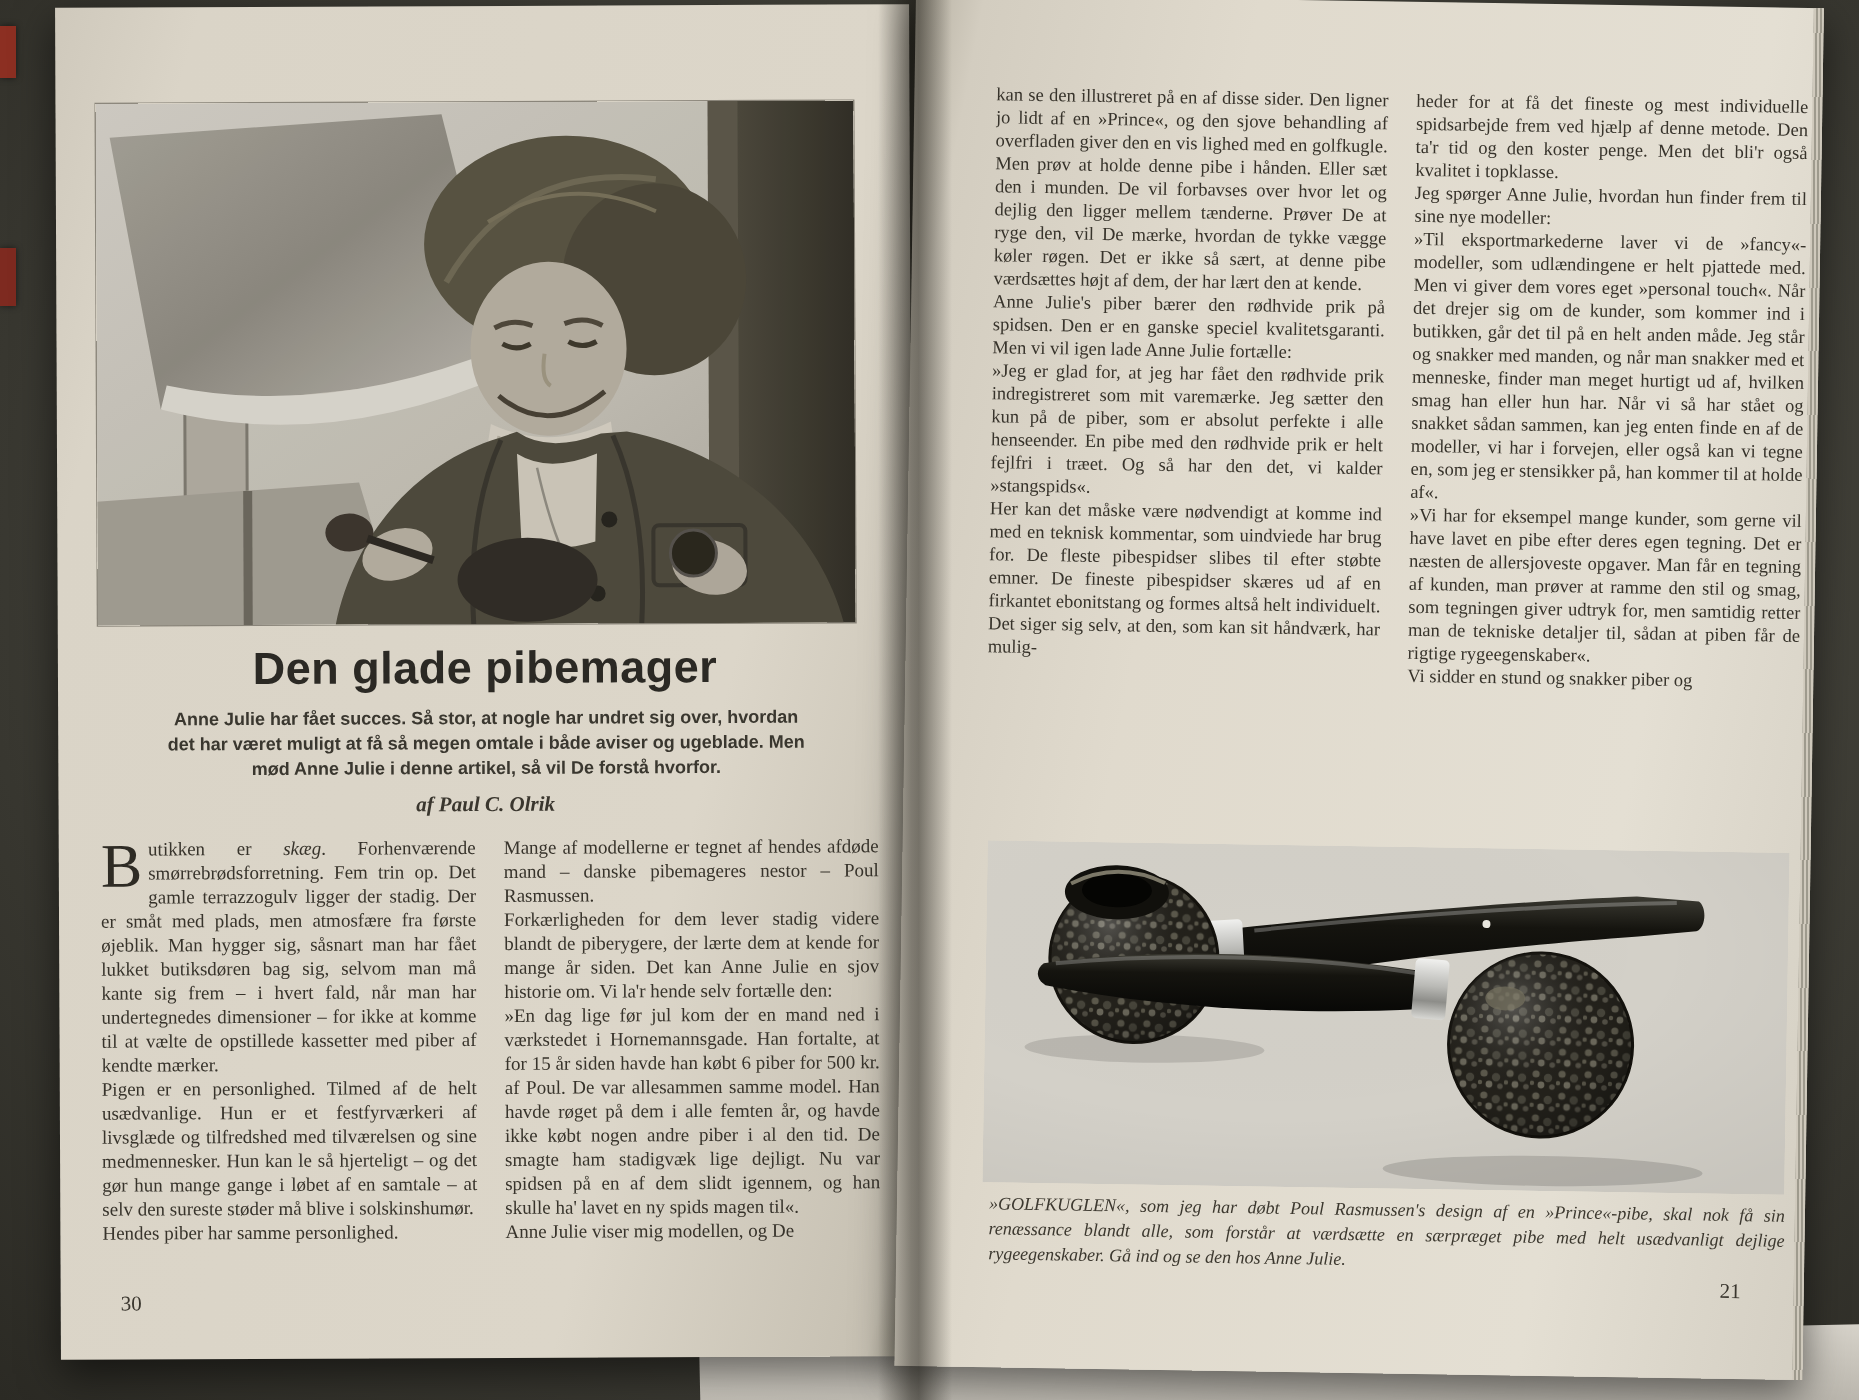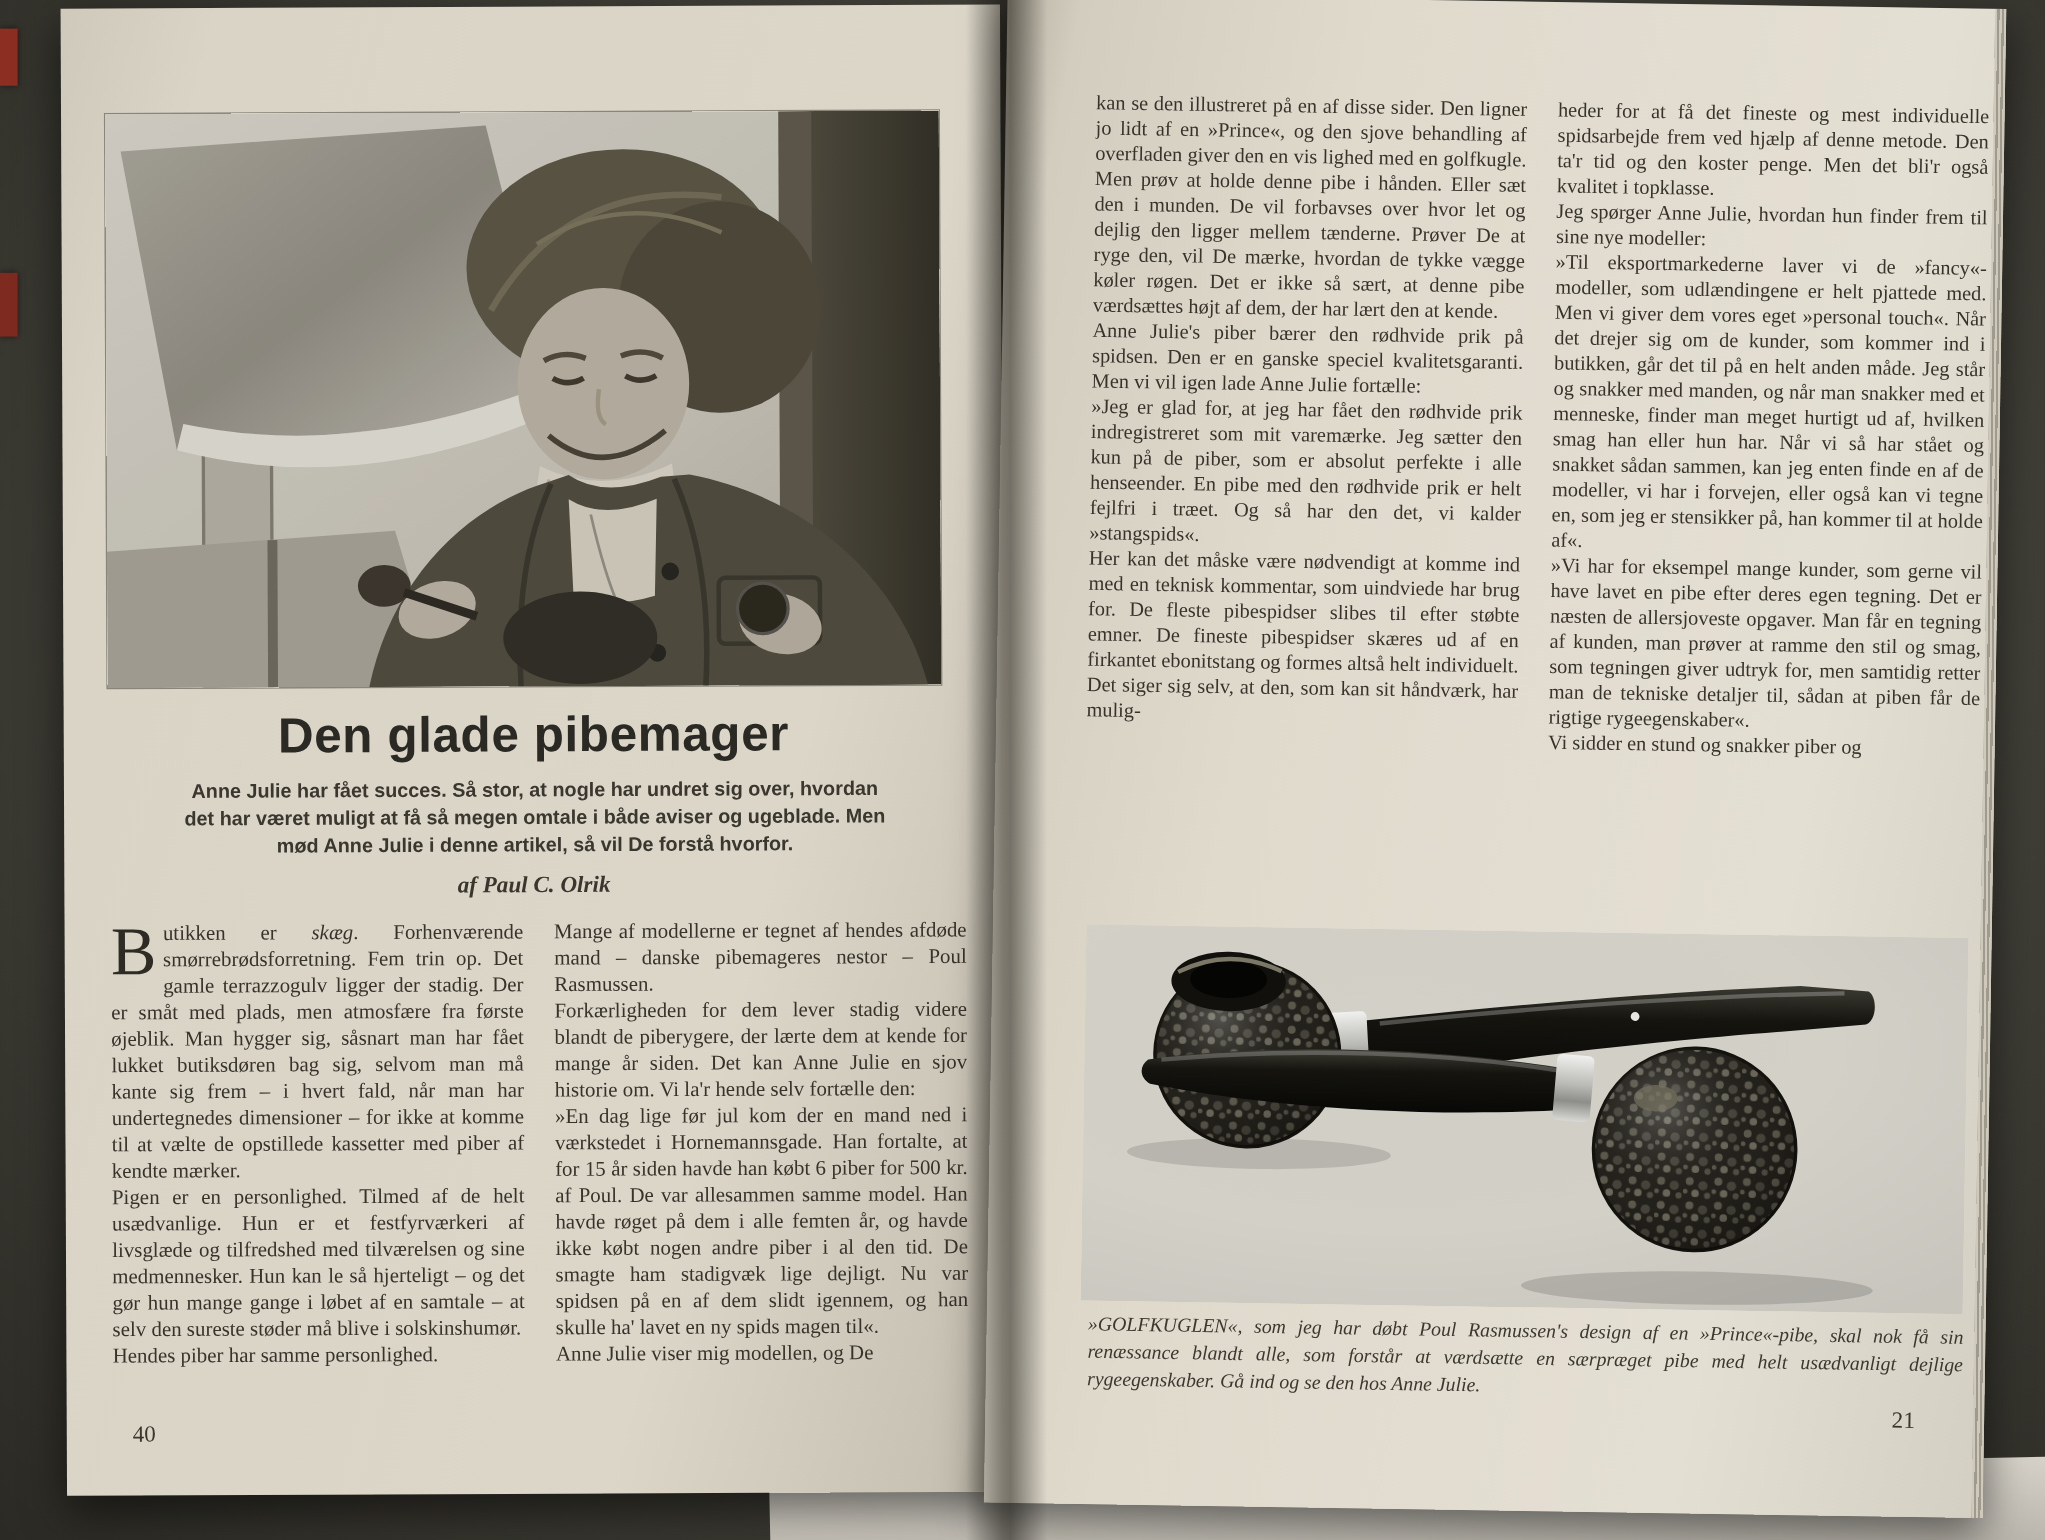--- a/index.html
+++ b/index.html
@@ -126,21 +126,21 @@
           <p>Hendes piber har samme personlighed.</p>
         </div>
       <div class="col">
           <p>Mange af modellerne er tegnet af hendes afdøde mand – danske pibemageres nestor – Poul Rasmussen.</p>
           <p>Forkærligheden for dem lever stadig videre blandt de piberygere, der lærte dem at kende for mange år siden. Det kan Anne Julie en sjov historie om. Vi la'r hende selv fortælle den:</p>
           <p>»En dag lige før jul kom der en mand ned i værkstedet i Hornemannsgade. Han fortalte, at for 15 år siden havde han købt 6 piber for 500 kr. af Poul. De var allesammen samme model. Han havde røget på dem i alle femten år, og havde ikke købt nogen andre piber i al den tid. De smagte ham stadigvæk lige dejligt. Nu var spidsen på en af dem slidt igennem, og han skulle ha' lavet en ny spids magen til«.</p>
           <p>Anne Julie viser mig modellen, og De</p>
         </div>
     </div>
 
-    <div class="pagenum pn-left">40</div>
+    <div class="pagenum pn-left">30</div>
   </div>
 
   <div class="page page-right">
 
     <div class="cols cols-right">
       <div class="col">
           <p>kan se den illustreret på en af disse sider. Den ligner jo lidt af en »Prince«, og den sjove behandling af overfladen giver den en vis lighed med en golfkugle. Men prøv at holde denne pibe i hånden. Eller sæt den i munden. De vil forbavses over hvor let og dejlig den ligger mellem tænderne. Prøver De at ryge den, vil De mærke, hvordan de tykke vægge køler røgen. Det er ikke så sært, at denne pibe værdsættes højt af dem, der har lært den at kende.</p>
           <p>Anne Julie's piber bærer den rødhvide prik på spidsen. Den er en ganske speciel kvalitetsgaranti. Men vi vil igen lade Anne Julie fortælle:</p>
           <p>»Jeg er glad for, at jeg har fået den rødhvide prik indregistreret som mit varemærke. Jeg sætter den kun på de piber, som er absolut perfekte i alle henseender. En pibe med den rødhvide prik er helt fejlfri i træet. Og så har den det, vi kalder »stangspids«.</p>
           <p>Her kan det måske være nødvendigt at komme ind med en teknisk kommentar, som uindviede har brug for. De fleste pibespidser slibes til efter støbte emner. De fineste pibespidser skæres ud af en firkantet ebonitstang og formes altså helt individuelt. Det siger sig selv, at den, som kan sit håndværk, har mulig-</p>

